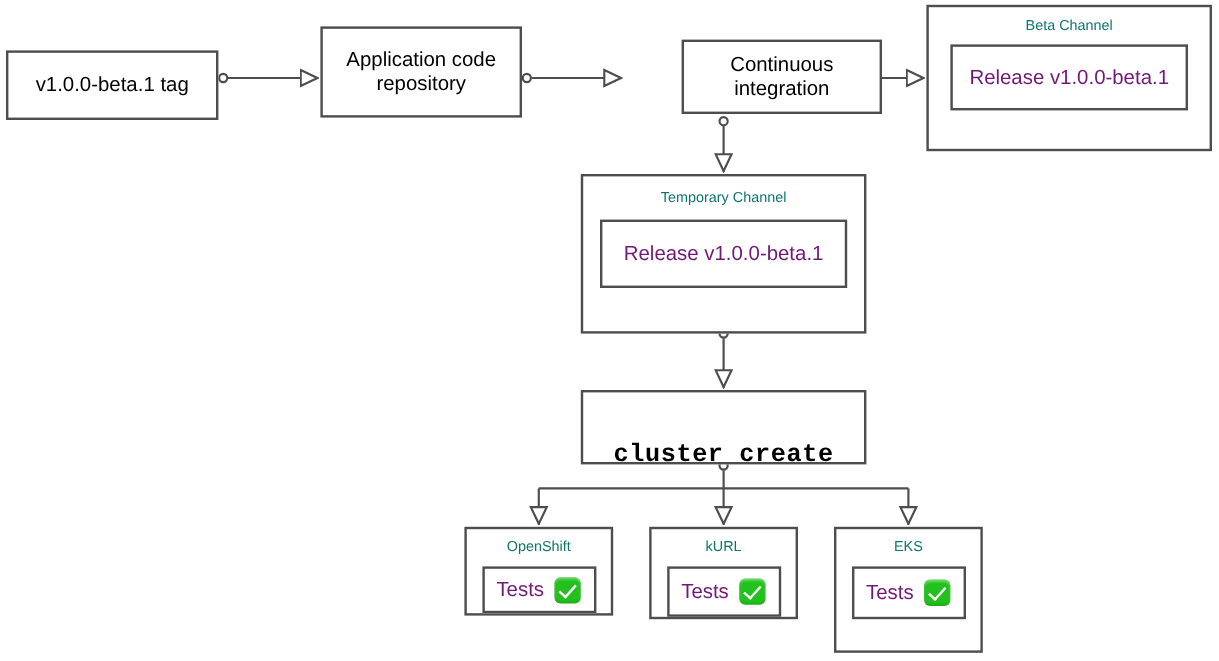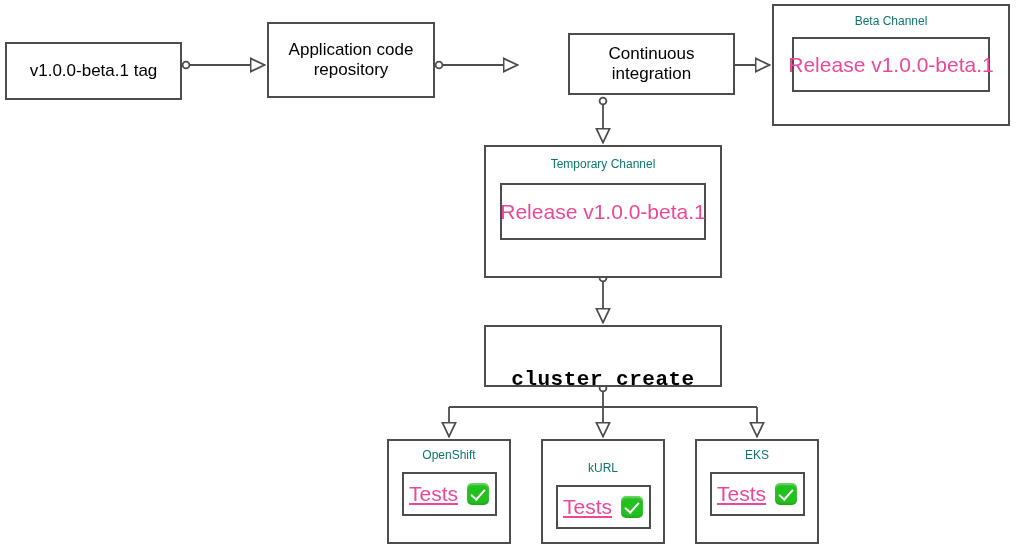--- a/index.html
+++ b/index.html
@@ -69,35 +69,34 @@
     width: 100%;
     white-space: nowrap;
   }
   .inner-box {
     box-sizing: border-box;
     background: #ffffff;
     border: 2px solid #4d4d4d;
     display: flex;
     align-items: center;
     justify-content: center;
-    font-size: 21px;
-    color: #ec4899;
+    font-size: 17px;
+    color: #701a75;
     text-align: center;
     white-space: nowrap;
   }
   .inner-box .itext {
     display: inline-block;
   }
   
   .test-row {
     display: flex;
     align-items: center;
     justify-content: center;
     gap: 9px;
-    text-decoration: underline;
   }
   .check-badge {
     display: inline-block;
     width: 22px;
     height: 22px;
     border-radius: 5px;
     background: #23c11d;
     position: relative;
     flex: 0 0 auto;
     box-shadow: inset 0 -2px 2px rgba(0,0,0,0.10), inset 0 2px 2px rgba(255,255,255,0.35);
@@ -178,31 +177,31 @@
     <div class="ctitle">Temporary Channel</div>
     <div class="inner-box" style="margin-top:12px; width:206px; height:57px;">
       <span class="itext">Release v1.0.0-beta.1</span>
     </div>
   </div>
 
   <div class="node mono" style="left:484px; top:325px; width:238px; height:62px;">
     <span class="label">cluster create</span>
   </div>
 
-  <div class="container" style="left:387px; top:439px; width:124px; height:105px; padding-top:7px;">
+  <div class="container" style="left:387px; top:439px; width:124px; height:74px; padding-top:7px;justify-content:space-between;">
     <div class="ctitle">OpenShift</div>
     <div class="inner-box" style="margin-top:10px; width:95px; height:44px;">
       <span class="test-row">
         <span class="itext">Tests</span>
         <span class="check-badge"></span>
       </span>
     </div>
   </div>
 
-  <div class="container" style="left:541px; top:439px; width:124px; height:105px; padding-top:20px;">
+  <div class="container" style="left:541px; top:439px; width:124px; height:77px; padding-top:7px;">
     <div class="ctitle">kURL</div>
     <div class="inner-box" style="margin-top:10px; width:95px; height:44px;">
       <span class="test-row">
         <span class="itext">Tests</span>
         <span class="check-badge"></span>
       </span>
     </div>
   </div>
 
   <div class="container" style="left:695px; top:439px; width:124px; height:105px; padding-top:7px;">

